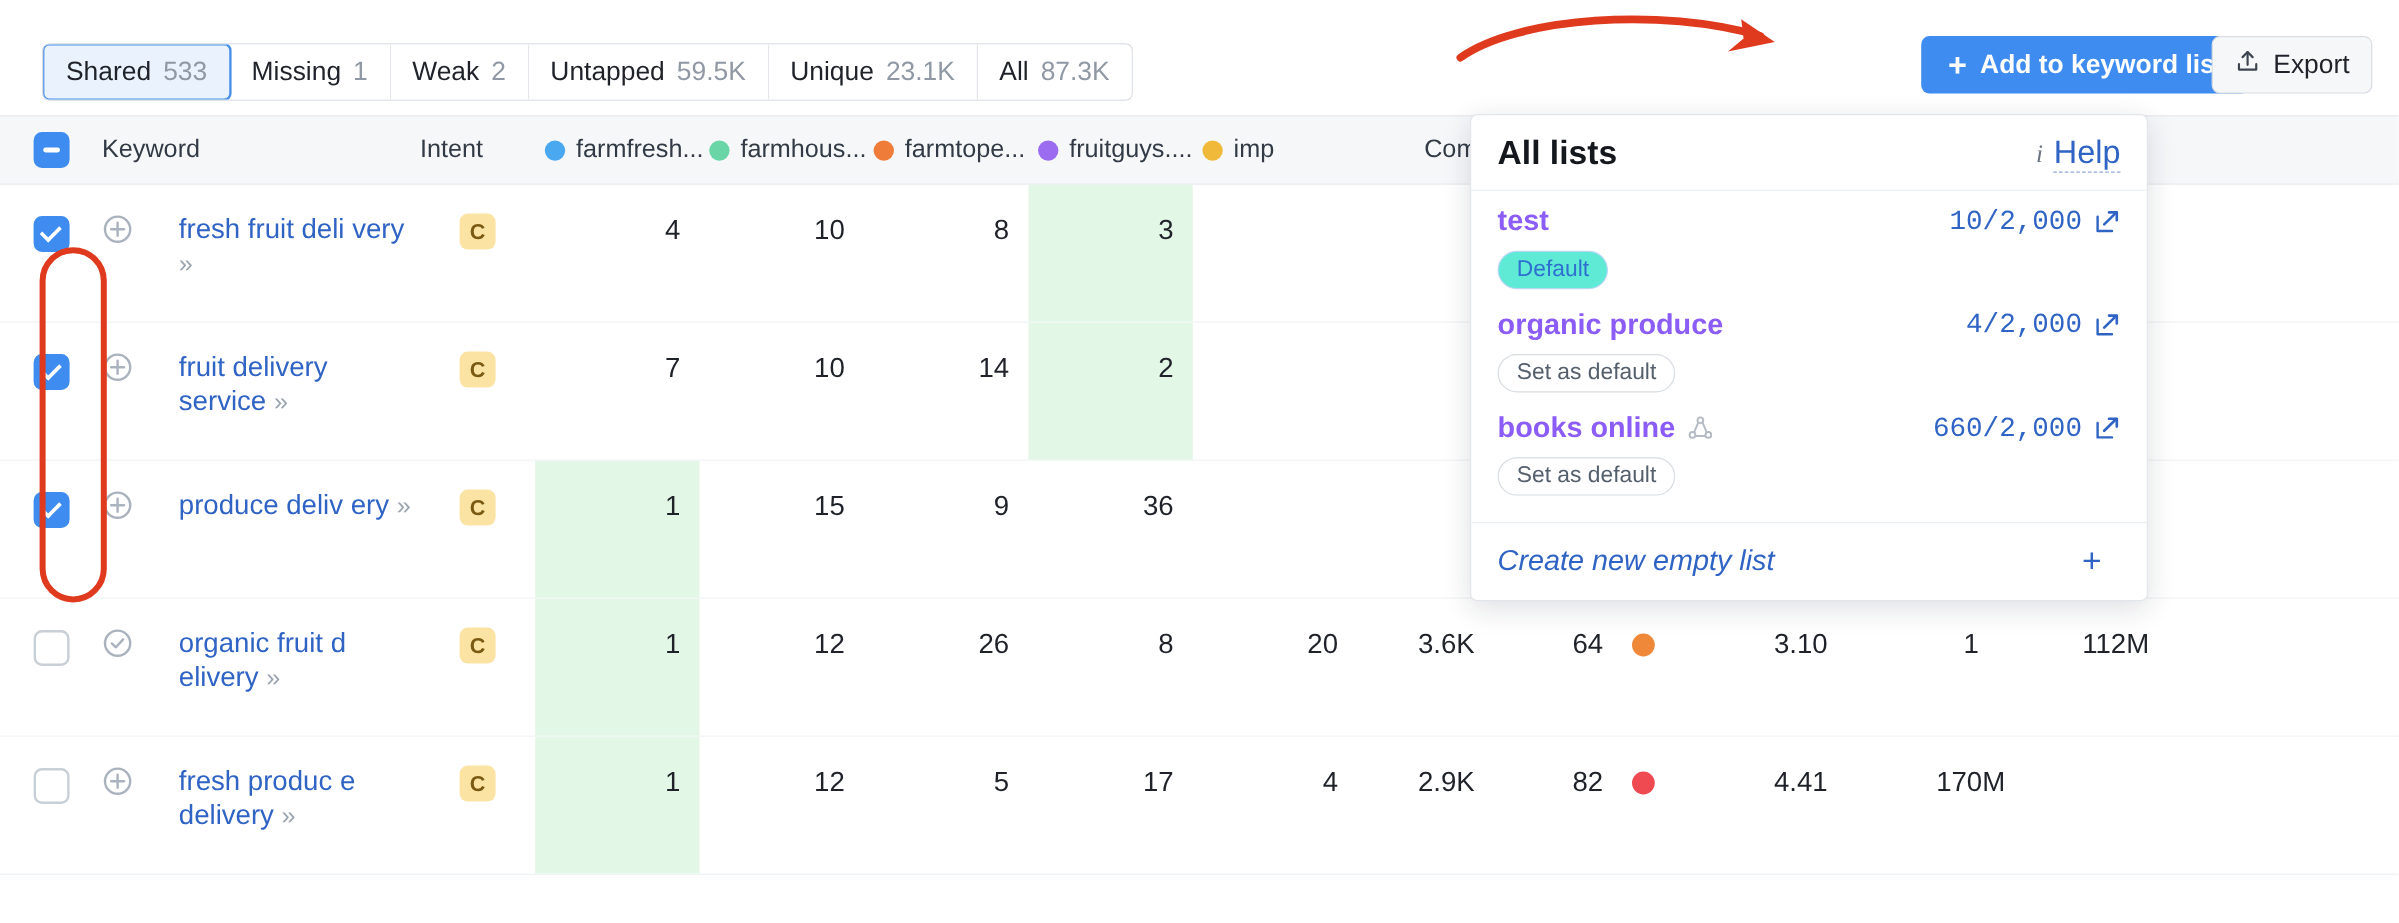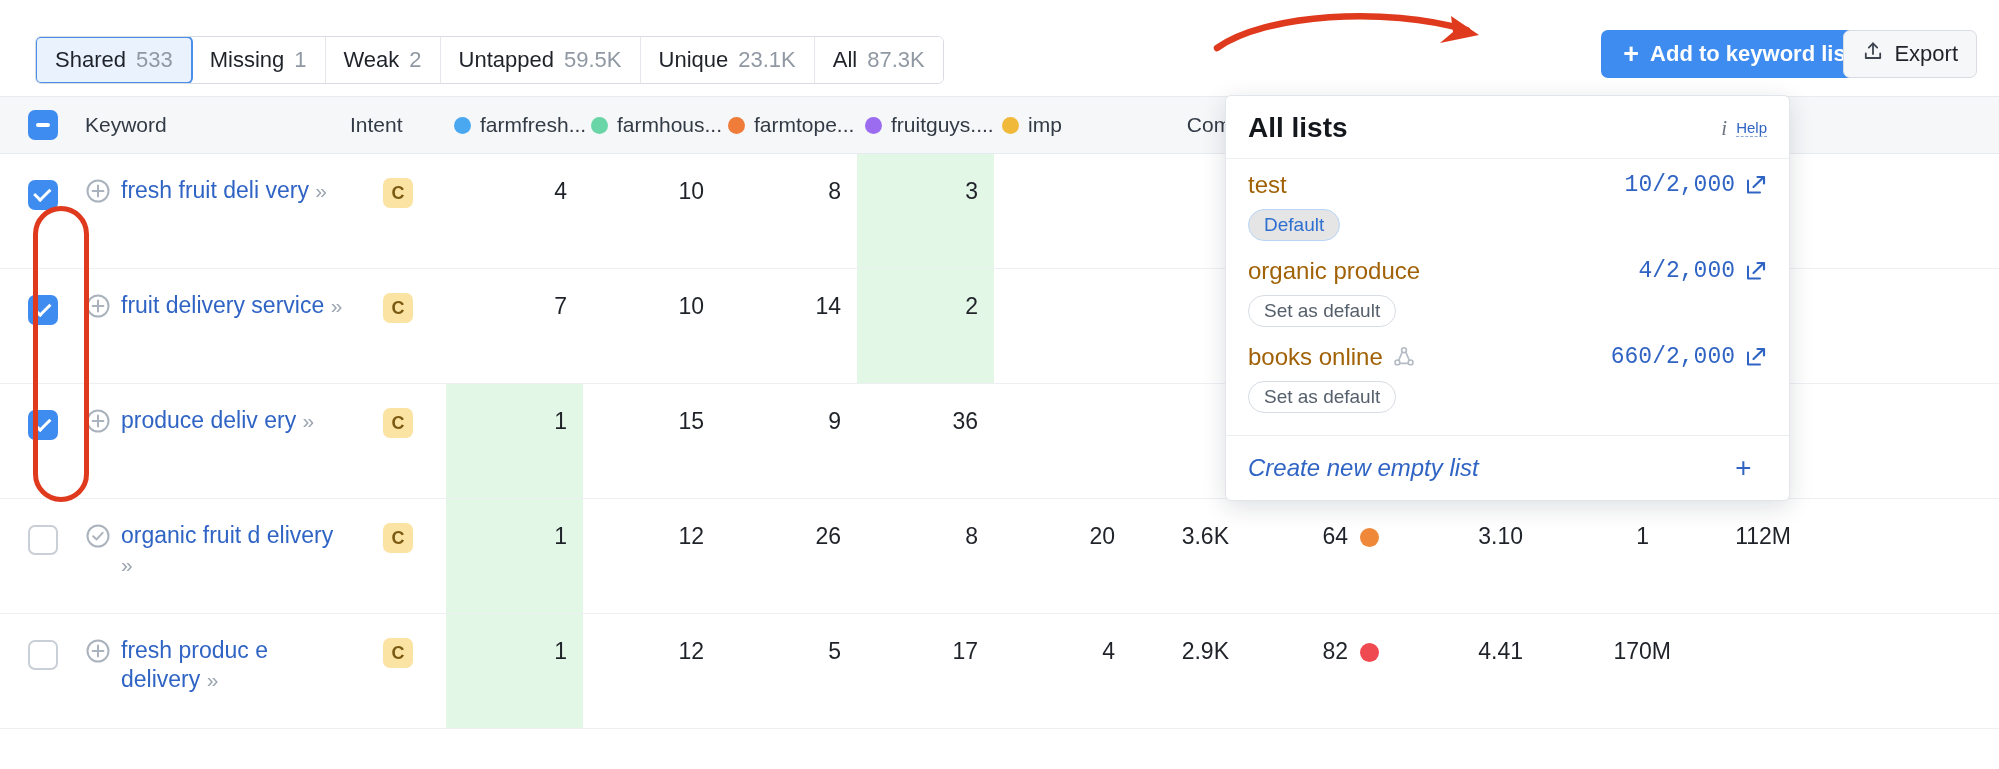--- a/index.html
+++ b/index.html
@@ -89,21 +89,21 @@
 
   .c-check { width: 85px; flex: 0 0 85px; display:flex; align-items:flex-start; justify-content:center; padding-top: 26px; }
   .thead .c-check { align-items:center; padding-top:0; }
   .c-kw { width: 265px; flex: 0 0 265px; padding-top: 22px; display:flex; align-items:flex-start; gap: 10px; }
   .thead .c-kw { padding-top:0; align-items:center; }
   .c-intent { width: 96px; flex: 0 0 96px; display:flex; align-items:flex-start; justify-content:center; padding-top: 24px;}
   .thead .c-intent { align-items:center; padding-top:0; justify-content:flex-start;}
   .c-dom { width: 137px; flex: 0 0 137px; display:flex; align-items:flex-start; justify-content:flex-end; padding-top: 24px; padding-right: 16px;}
   .thead .c-dom { align-items:center; padding-top:0; justify-content:flex-start; padding-right:0; padding-left: 8px; gap:9px;}
   .c-num { width: 112px; flex: 0 0 112px; display:flex; align-items:flex-start; justify-content:flex-end; padding-top: 24px; padding-right: 14px;}
-  .c-kd { width: 150px; flex: 0 0 150px; display:flex; align-items:flex-start; justify-content:flex-end; padding-top: 24px; padding-right: 14px; gap:12px;text-align:center;}
+  .c-kd { width: 150px; flex: 0 0 150px; display:flex; align-items:flex-start; justify-content:flex-end; padding-top: 24px; padding-right: 14px; gap:24px;text-align:center;}
   .c-cpc { width: 150px; flex: 0 0 150px; display:flex; align-items:flex-start; justify-content:flex-end; padding-top: 24px; padding-right: 20px;}
   .c-com { width: 120px; flex: 0 0 120px; display:flex; align-items:flex-start; justify-content:flex-end; padding-top: 24px; padding-right: 14px;}
   .thead .c-com { align-items:center; padding-top:0; }
   .c-res { width: 150px; flex: 0 0 150px; display:flex; align-items:flex-start; justify-content:flex-end; padding-top: 24px; padding-right: 22px;}
   .thead .c-res { align-items:center; padding-top:0; }
 
   .cell-green { background: #e3f7e7; }
 
   .hdot { width: 17px; height: 17px; border-radius: 50%; flex: 0 0 17px; }
 
@@ -118,21 +118,21 @@
     content: ""; width: 13px; height: 7px;
     border-left: 3.5px solid #fff; border-bottom: 3.5px solid #fff;
     transform: rotate(-45deg) translate(1px,-2px);
   }
   .chk.indet { background: #3f8cf0; border-color: #3f8cf0; }
   .chk.indet::after {
     content:""; width: 14px; height: 3.5px; background:#fff; border-radius:2px;
   }
 
   .kwicon { width: 26px; height: 26px; flex: 0 0 26px; margin-top: 2px; }
-  .kwtext { color: #3064c4; line-height: 1.28; font-size: 23px; word-break: break-word; }
+  .kwtext { color: #3064c4; line-height: 1.28; font-size: 23px; word-break: break-word; margin-left: 28px; }
   .chev { color: #9aa4b0; font-size: 21px; letter-spacing:-1px;}
 
   .intent-badge {
     width: 30px; height: 30px; border-radius: 7px;
     background: #fbe3a3; color: #7a5a12;
     font-size: 18px; font-weight: bold;
     display:flex; align-items:center; justify-content:center;
   }
 
   .kd-dot { width: 19px; height: 19px; border-radius: 50%; margin-top: 5px; flex:0 0 19px;}
@@ -146,35 +146,35 @@
   }
   .dd-head {
     display:flex; align-items:center; justify-content:space-between;
     padding: 16px 22px 14px 22px;
     border-bottom: 1px solid #eceff2;
   }
   .dd-title { font-size: 28px; font-weight: bold; color: #14181d; }
   .dd-help { display:flex; align-items:center; gap: 9px; }
   .dd-help .info-i { color:#6b7480; font-size: 21px; font-style: italic; font-family:"Liberation Serif", serif;}
   .dd-help .help-link {
-    color:#3064c4; font-size: 15px;
+    color:#3064c4; font-size: 27px;
     border-bottom: 1.5px dashed #8fa8d6; cursor:pointer;
   }
   .dd-body { padding: 12px 22px 10px 22px; border-bottom: 1px solid #eceff2; }
   .dd-item { margin-bottom: 16px; }
   .dd-item:last-child { margin-bottom: 12px; }
   .dd-row { display:flex; align-items:center; justify-content:space-between; }
-  .dd-name { font-size: 24px; color:#a16207; display:flex; align-items:center; gap:9px;}
+  .dd-name { font-size: 24px; color:#8b5cf6; display:flex; align-items:center; gap:9px;font-weight:bold;}
   .dd-count { display:flex; align-items:center; gap:10px; color:#3064c4; font-size: 23px; cursor:pointer;font-family:Liberation Mono, monospace;}
   .pill {
     display:inline-flex; align-items:center; justify-content:center;
     height: 32px; padding: 0 15px; border-radius: 16px;
     font-size: 19px; margin-top: 10px; cursor:pointer;
   }
-  .pill.default { background:#e5e5e5; border:1px solid #b9d6f7; color:#2f6fd0; }
+  .pill.default { background:#5eead4; border:1px solid #b9d6f7; color:#2f6fd0; }
   .pill.setdefault { background:#fff; border:1px solid #d8dde3; color:#55606c; }
   .dd-foot {
     display:flex; align-items:flex-start; justify-content:space-between;
     padding: 18px 38px 18px 22px; cursor:pointer;font-style:italic;
   }
   .dd-foot .cr { color:#3064c4; font-size: 24px; }
   .dd-foot .plus { color:#3064c4; font-size: 28px; line-height:1; }
 
   
   .anno { position:absolute; pointer-events:none; z-index: 50; }

